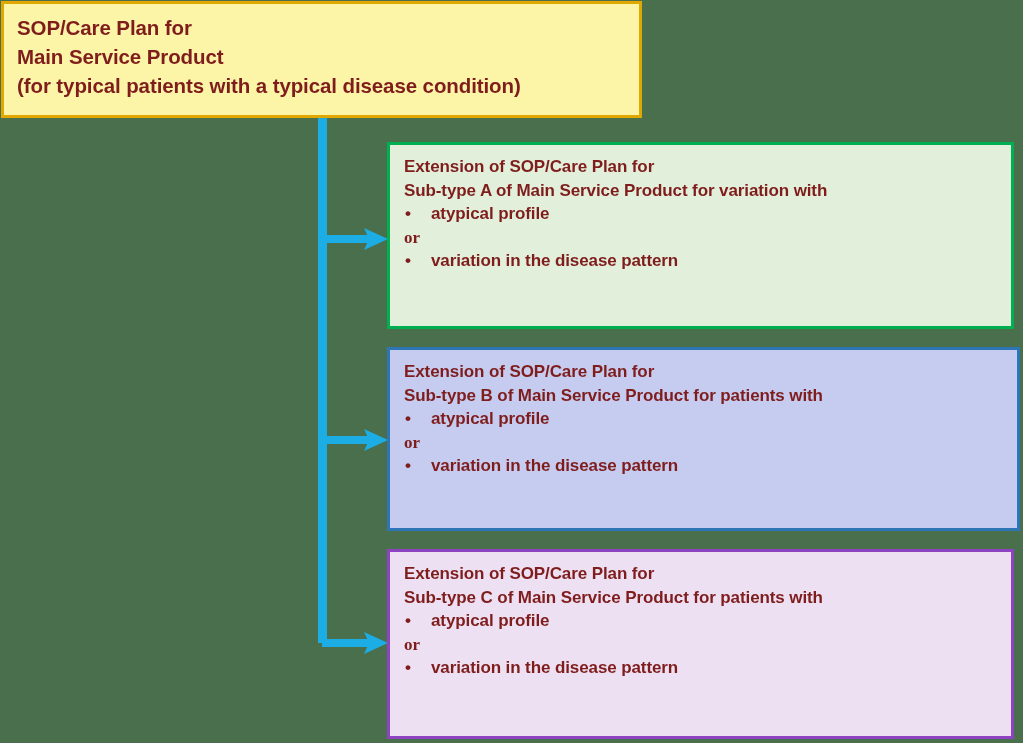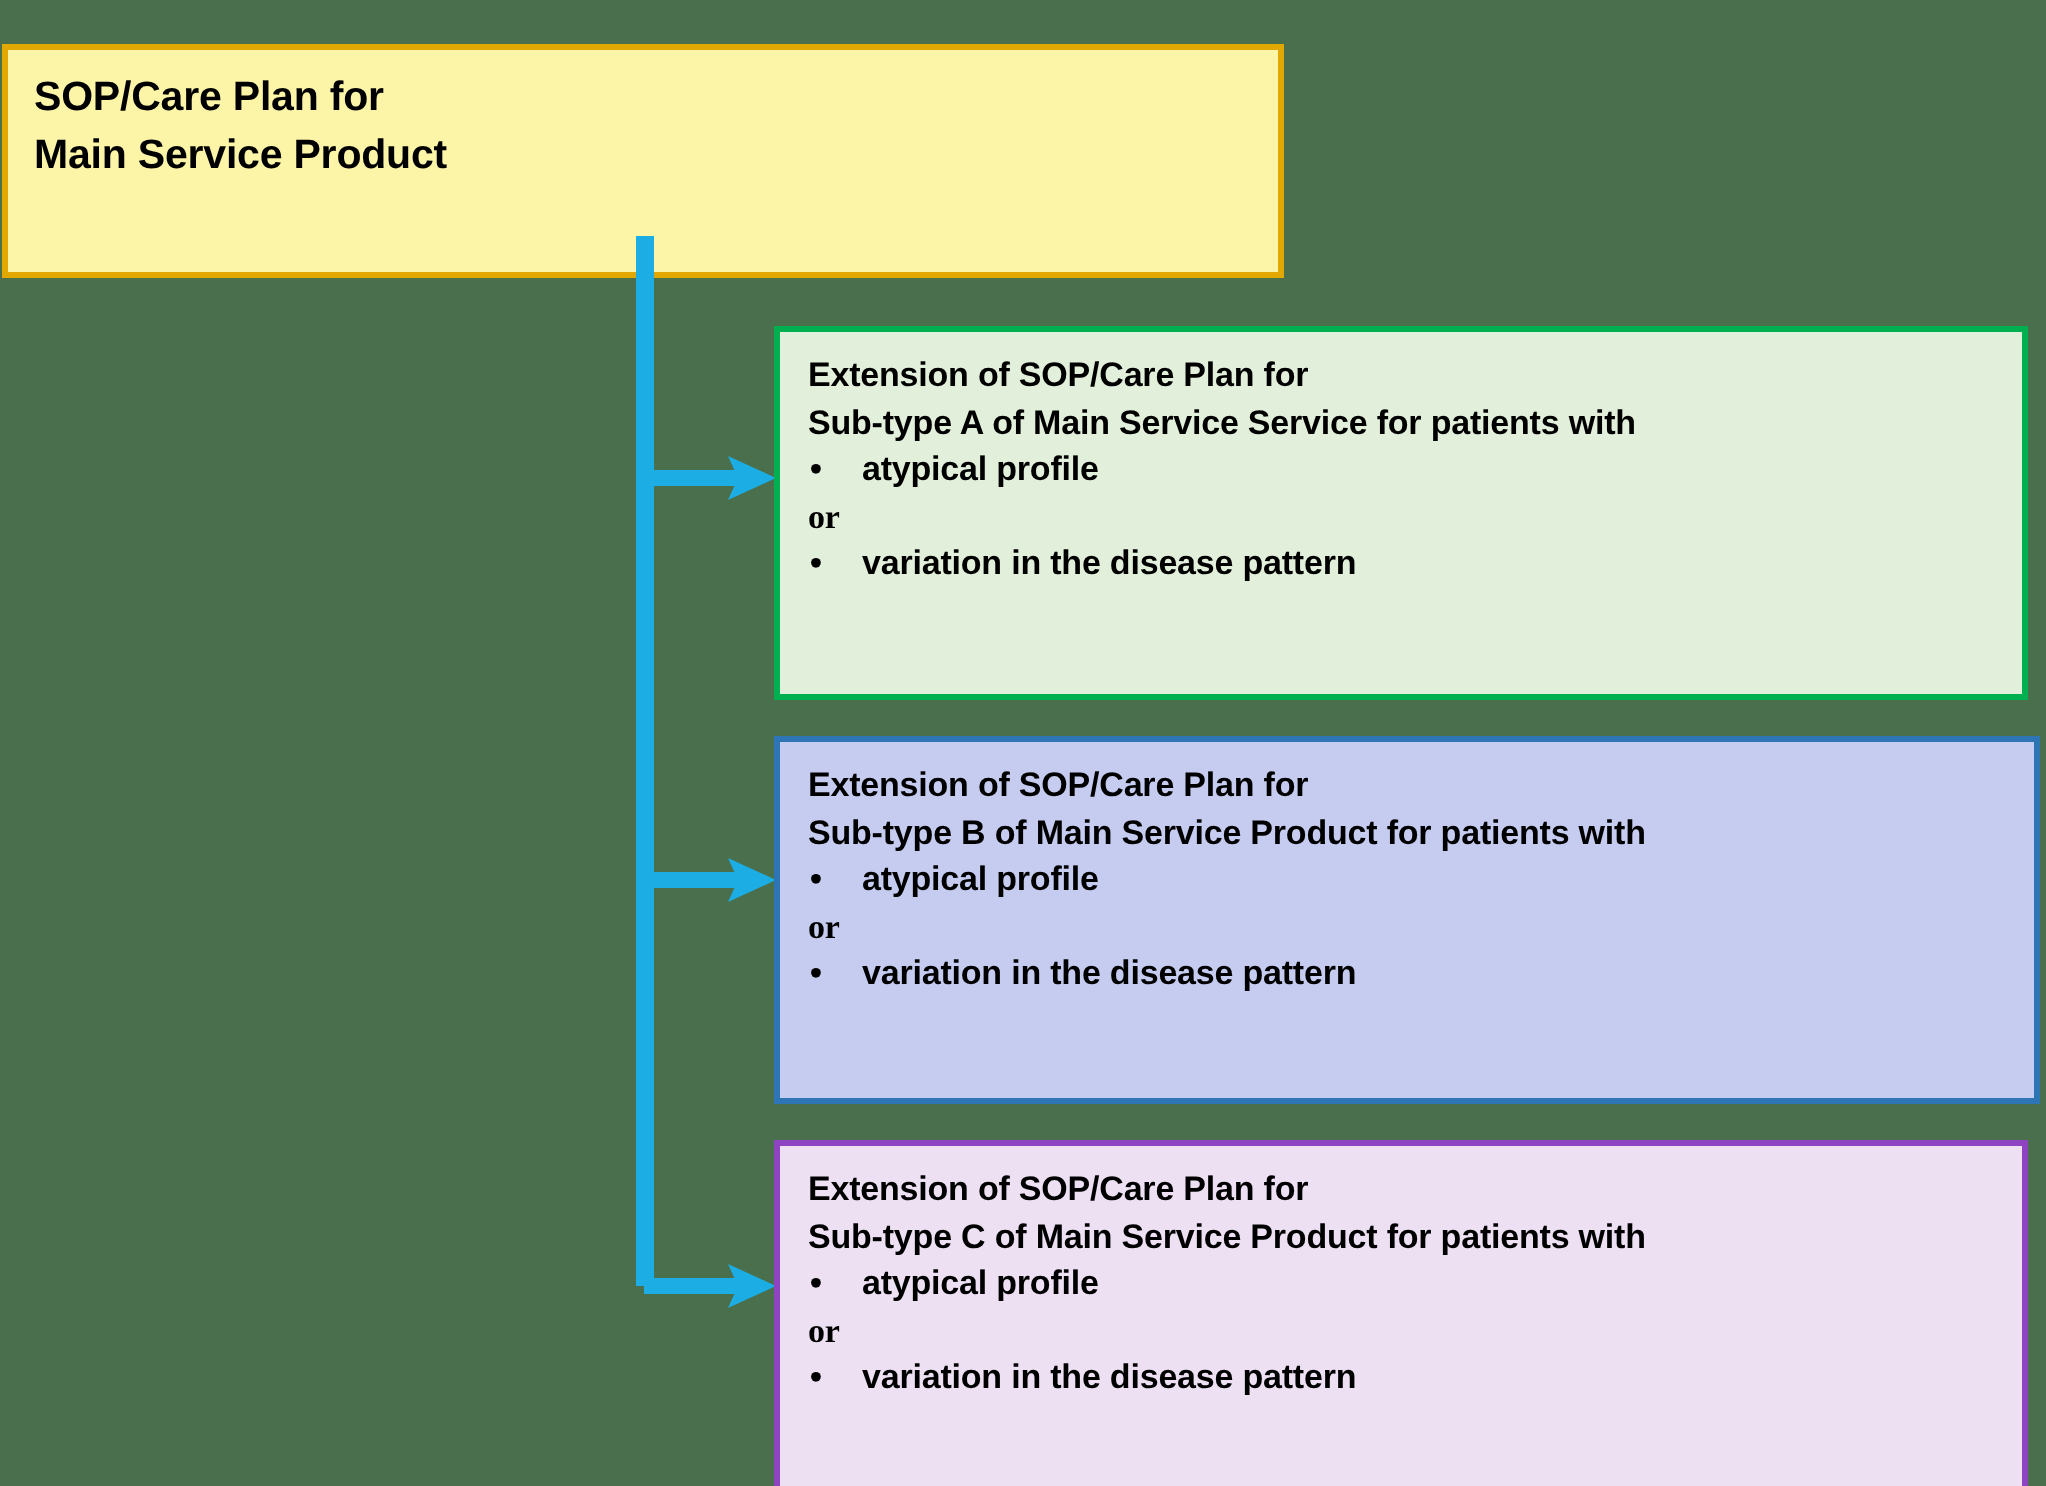--- a/index.html
+++ b/index.html
@@ -19,24 +19,23 @@
     width: 1023px;
     height: 743px;
     background: #4a6f4c;
   }
 
   
   .node {
     position: absolute;
     box-sizing: border-box;
     font-weight: bold;
-    color: #000000;
+    color: #7f1d1d;
     line-height: 1.30;
     letter-spacing: -0.1px;
-    margin-top: 21px;
   }
   .node .lines {
     display: block;
   }
   .node .line {
     display: block;
     white-space: nowrap;
   }
 
   
@@ -113,41 +112,42 @@
 </style>
 </head>
 <body style="background: rgb(74, 111, 76);">
 
 <div id="canvas" style="background: rgb(74, 111, 76);">
 
   <div class="node" id="root-node" style="background: rgb(252, 245, 168); border-color: rgb(224, 168, 0);">
     <span class="lines">
       <span class="line">SOP/Care Plan for</span>
       <span class="line">Main Service Product</span>
+      <span class="line">(for typical patients with a typical disease condition)</span>
     </span>
   </div>
 
   <svg id="connector" viewBox="0 0 1023 743" width="1023" height="743" xmlns="http://www.w3.org/2000/svg">
 
     <line x1="322.5" y1="118" x2="322.5" y2="643" stroke="#1cade4" stroke-width="9"></line>
 
     <line x1="322" y1="239" x2="372" y2="239" stroke="#1cade4" stroke-width="8"></line>
     <polygon points="364,228 388,239 364,250 369,239" fill="#1cade4"></polygon>
 
     <line x1="322" y1="440" x2="372" y2="440" stroke="#1cade4" stroke-width="8"></line>
     <polygon points="364,429 388,440 364,451 369,440" fill="#1cade4"></polygon>
 
     <line x1="322" y1="643" x2="372" y2="643" stroke="#1cade4" stroke-width="8"></line>
     <polygon points="364,632 388,643 364,654 369,643" fill="#1cade4"></polygon>
   </svg>
 
   <div class="node ext-node" id="ext-node-a" style="background: rgb(226, 239, 218); border-color: rgb(0, 176, 80);">
     <span class="lines">
       <span class="line">Extension of SOP/Care Plan for</span>
-      <span class="line">Sub-type A of Main Service Service for patients with</span>
+      <span class="line">Sub-type A of Main Service Product for variation with</span>
       <span class="bullet-line">
         <span class="bullet-dot">•</span>
         <span>atypical profile</span>
       </span>
       <span class="conj-line">or</span>
       <span class="bullet-line">
         <span class="bullet-dot">•</span>
         <span>variation in the disease pattern</span>
       </span>
     </span>

